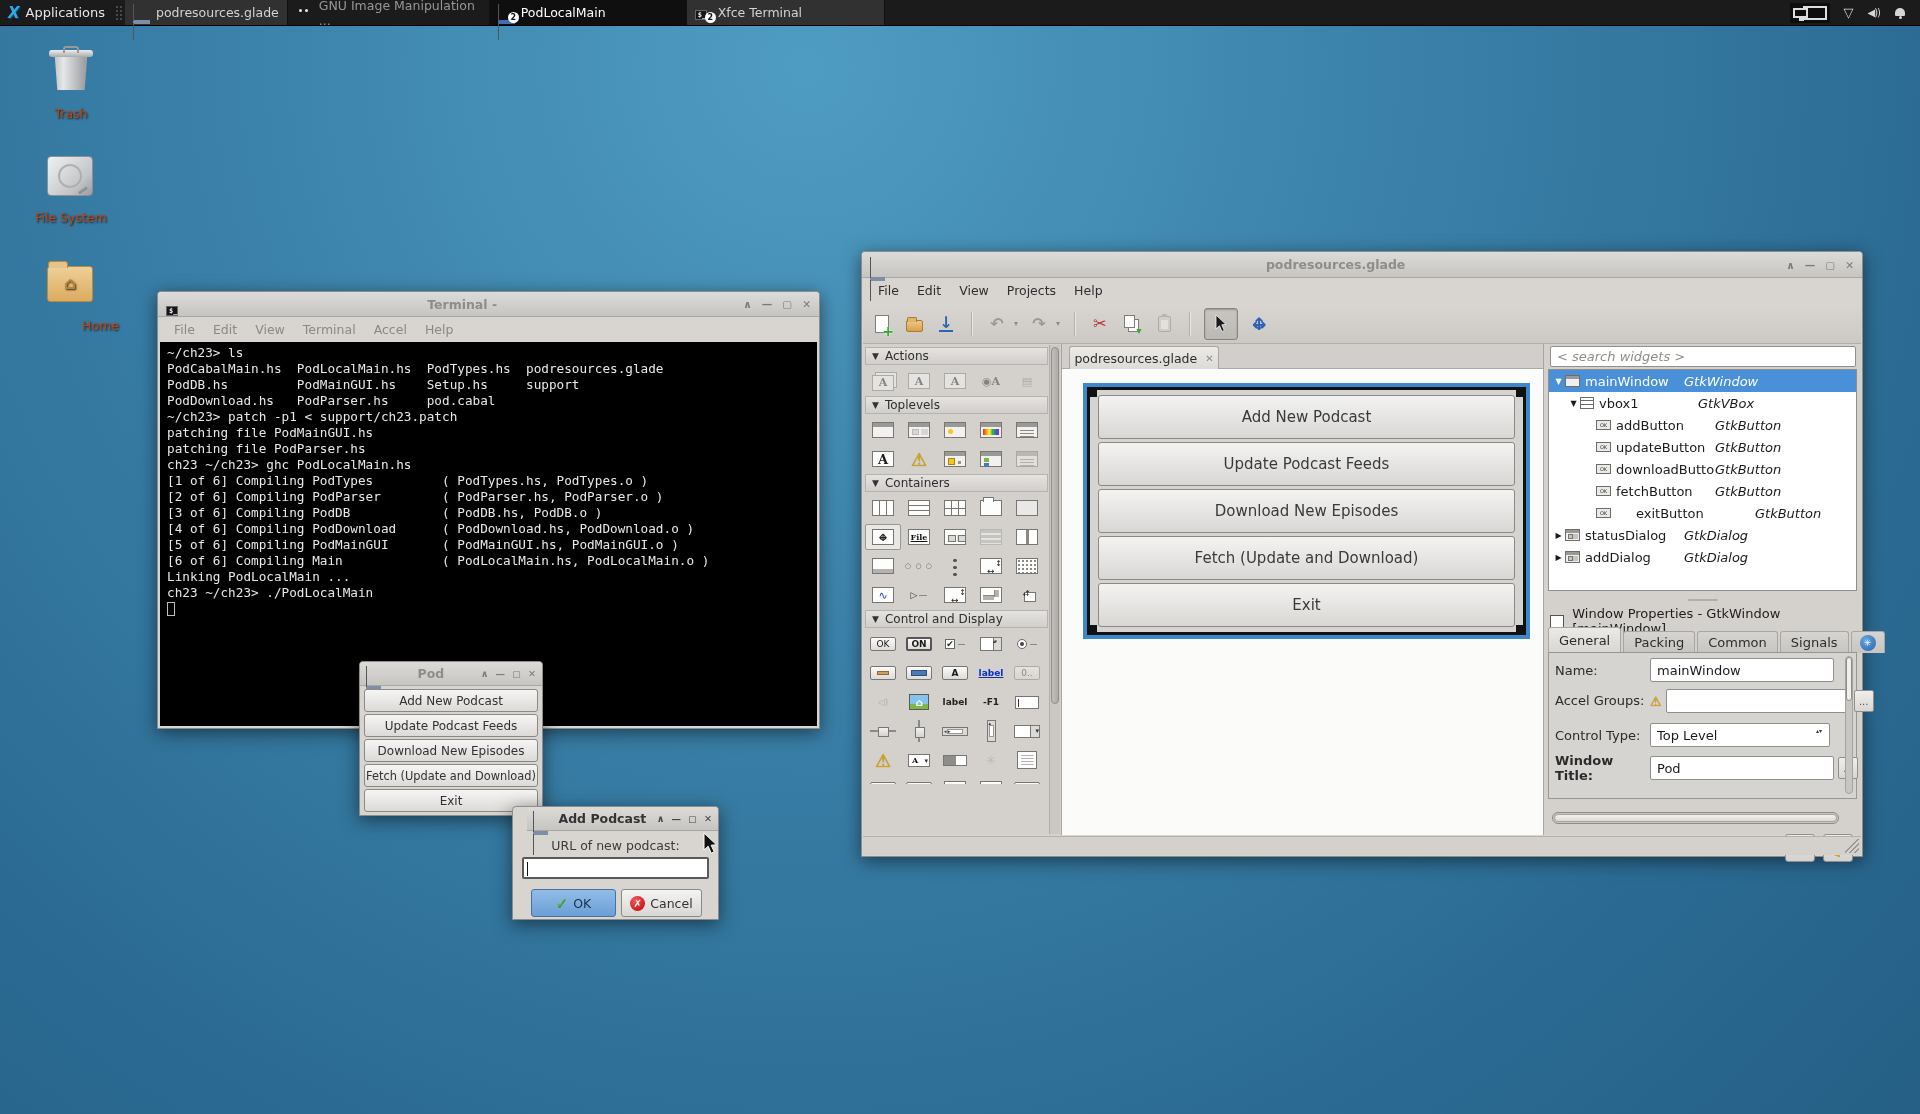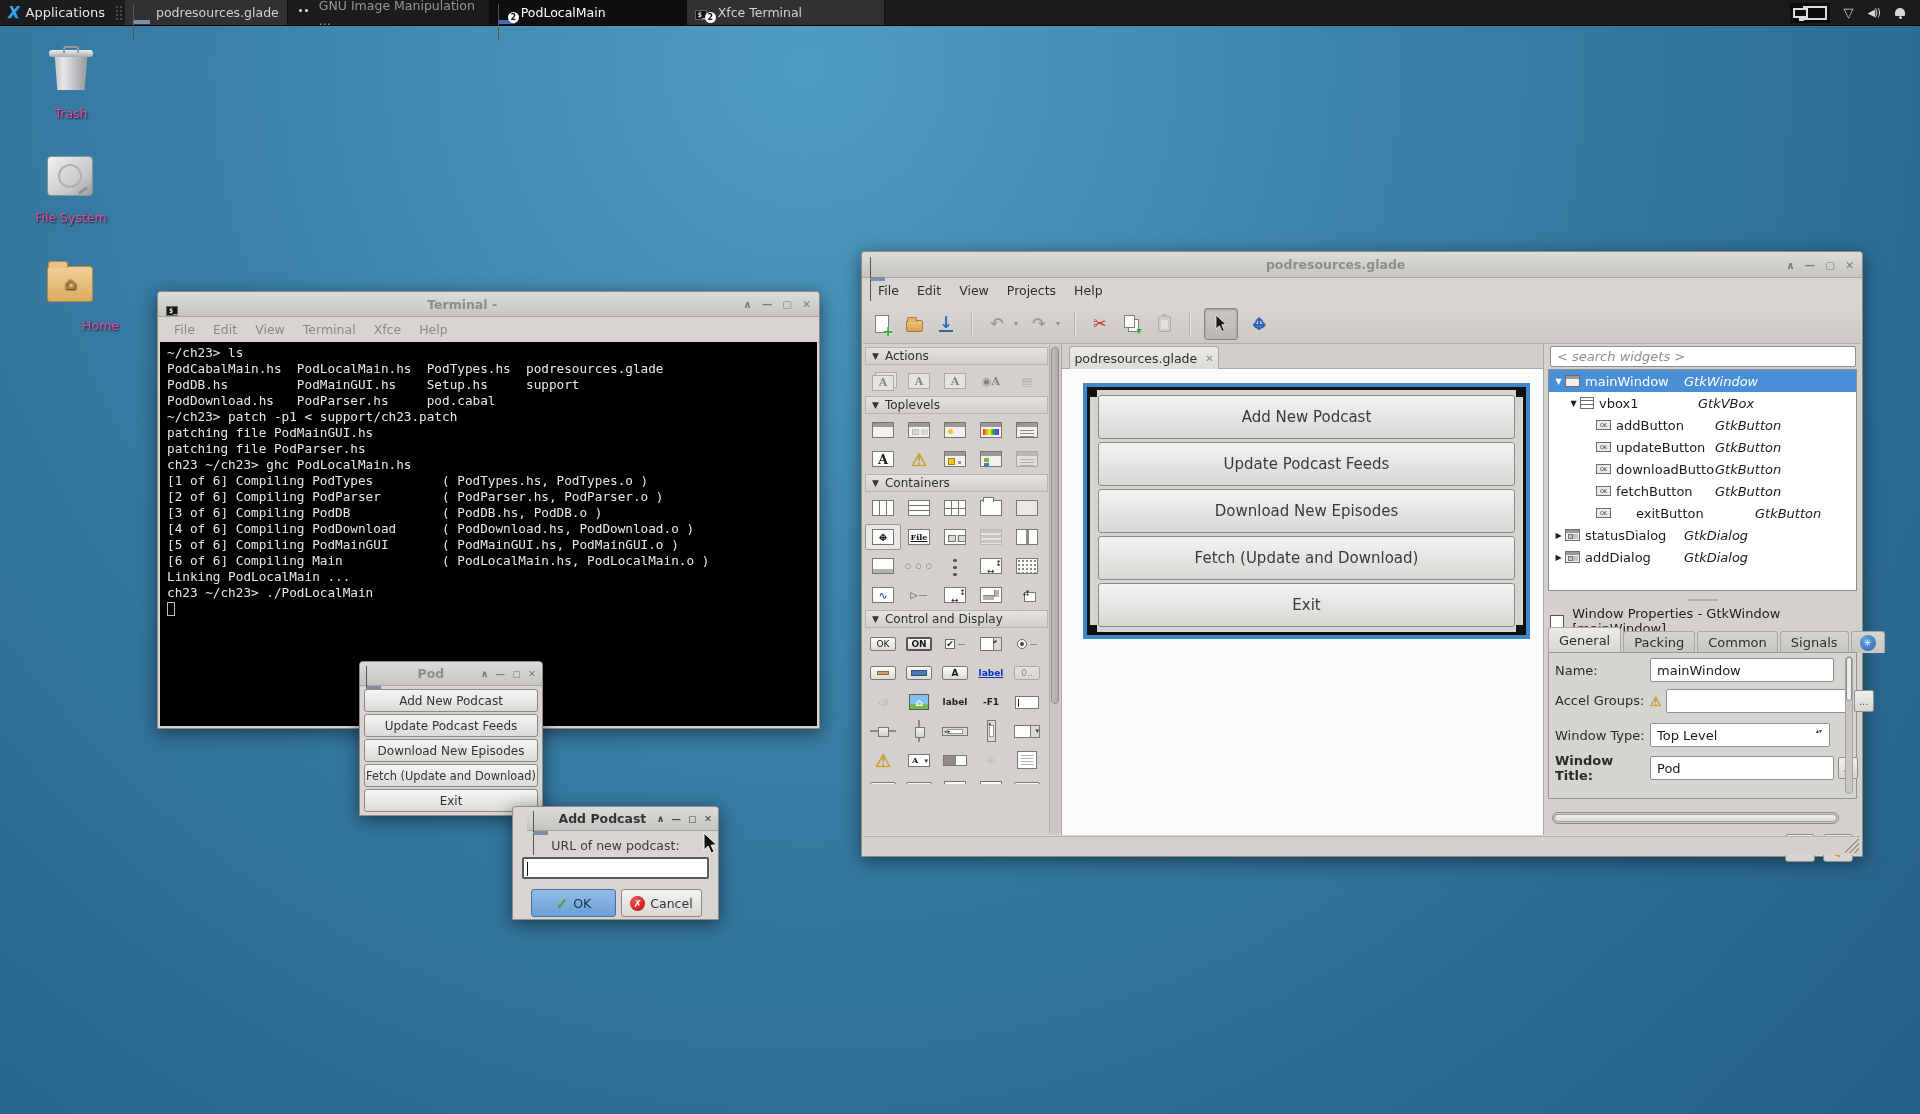--- a/index.html
+++ b/index.html
@@ -28,21 +28,21 @@
   .monitors { position:relative; width:40px; height:20px; background:#0d0d0d; padding:2px; }
   .mon-big { position:absolute; right:3px; top:3px; width:24px; height:14px; border:2px solid #dcdcdc; }
   .mon-small { position:absolute; left:3px; top:5px; width:15px; height:10px; border:2px solid #dcdcdc; background:#0d0d0d; }
   .mon-small::after { content:""; position:absolute; left:4px; bottom:-5px; width:5px; height:3px; background:#dcdcdc; }
   .tray-glyph { color:#d5d5d5; font-size:13px; }
   .bell { position:relative; width:12px; height:12px; }
   .bell::before { content:""; position:absolute; left:1px; top:1px; width:10px; height:8px; background:#d5d5d5; border-radius:5px 5px 1px 1px; }
   .bell::after { content:""; position:absolute; left:4.5px; bottom:0px; width:3px; height:3px; background:#d5d5d5; border-radius:50%; }
 
   
-  .desk-icon { position:absolute; width:96px; text-align:center; color:#ec4899; font-size:12.5px; text-shadow:1px 1px 2px rgba(0,0,0,.8); }
+  .desk-icon { position:absolute; width:96px; text-align:center; color:#c2410c; font-size:12.5px; text-shadow:1px 1px 2px rgba(0,0,0,.8); }
   .di-img { margin:0 auto 4px; position:relative; }
   .trash-body { width:38px; height:40px; margin:6px auto 0; background:linear-gradient(90deg,#b9babc,#e6e7e9 30%,#9fa1a4 85%); clip-path:polygon(6% 0,94% 0,86% 100%,14% 100%); border-radius:2px 2px 5px 5px; position:relative; }
   .trash-lid { position:absolute; top:0px; left:50%; transform:translateX(-50%); width:44px; height:7px; background:linear-gradient(#eceded,#a9abad); border-radius:3px; }
   .trash-lid::before { content:""; position:absolute; top:-4px; left:50%; transform:translateX(-50%); width:12px; height:5px; border:2px solid #97999b; border-bottom:none; border-radius:3px 3px 0 0; }
   .disk { width:46px; height:40px; margin-top:6px; background:linear-gradient(135deg,#f0f1f2,#c3c5c7 70%,#9a9c9e); border:1px solid #8e9092; border-radius:4px; position:relative; }
   .disk::before { content:""; position:absolute; left:50%; top:50%; transform:translate(-50%,-50%); width:20px; height:20px; border:2px solid #aeb0b2; border-radius:50%; }
   .disk::after { content:""; position:absolute; right:4px; bottom:3px; width:10px; height:3px; background:#8e9092; transform:rotate(-35deg); }
   .folder-home { width:46px; height:36px; margin-top:8px; background:linear-gradient(#eed09a,#dcab5e); border:1px solid #b88a3e; border-radius:3px; position:relative; }
   .folder-home::before { content:""; position:absolute; top:-6px; left:0; width:18px; height:6px; background:#e6c488; border:1px solid #b88a3e; border-bottom:none; border-radius:3px 3px 0 0; }
   .folder-home::after { content:"⌂"; position:absolute; left:50%; top:48%; transform:translate(-50%,-50%); font-size:17px; font-weight:bold; color:#b2873d; }
@@ -334,21 +334,21 @@
       <span>—</span>
       <span>▢</span>
       <span>✕</span>
     </span>
   </div>
   <div class="menubar">
     <span>File</span>
     <span>Edit</span>
     <span>View</span>
     <span>Terminal</span>
-    <span>Xfce</span>
+    <span>Accel</span>
     <span>Help</span>
   </div>
   <div id="term-body">
     <div class="tline">~/ch23&gt; ls</div>
     <div class="tline">PodCabalMain.hs  PodLocalMain.hs  PodTypes.hs  podresources.glade</div>
     <div class="tline">PodDB.hs         PodMainGUI.hs    Setup.hs     support</div>
     <div class="tline">PodDownload.hs   PodParser.hs     pod.cabal</div>
     <div class="tline">~/ch23&gt; patch -p1 &lt; support/ch23.patch</div>
     <div class="tline">patching file PodMainGUI.hs</div>
     <div class="tline">patching file PodParser.hs</div>
@@ -817,21 +817,21 @@
           <span class="flabel">Name:</span>
           <input class="finput" readonly="" value="mainWindow" style="">
         </div>
         <div class="frow" style="top:36px;">
           <span class="flabel" style="line-height:1.15;">Accel Groups:</span>
           <span class="fwarn">⚠</span>
           <input class="finput" readonly="" value="" style="">
           <span class="more-btn">...</span>
         </div>
         <div class="frow" style="top:70px;">
-          <span class="flabel">Window Type:</span>
+          <span class="flabel">Control Type:</span>
           <span class="combo-field">
               <span>Top Level</span>
             </span>
         </div>
         <div class="frow" style="top:100px;">
           <span class="flabel bold">Window Title:</span>
           <input class="finput" readonly="" value="Pod" style="">
           <span class="more-btn">...</span>
         </div>
       </div>

